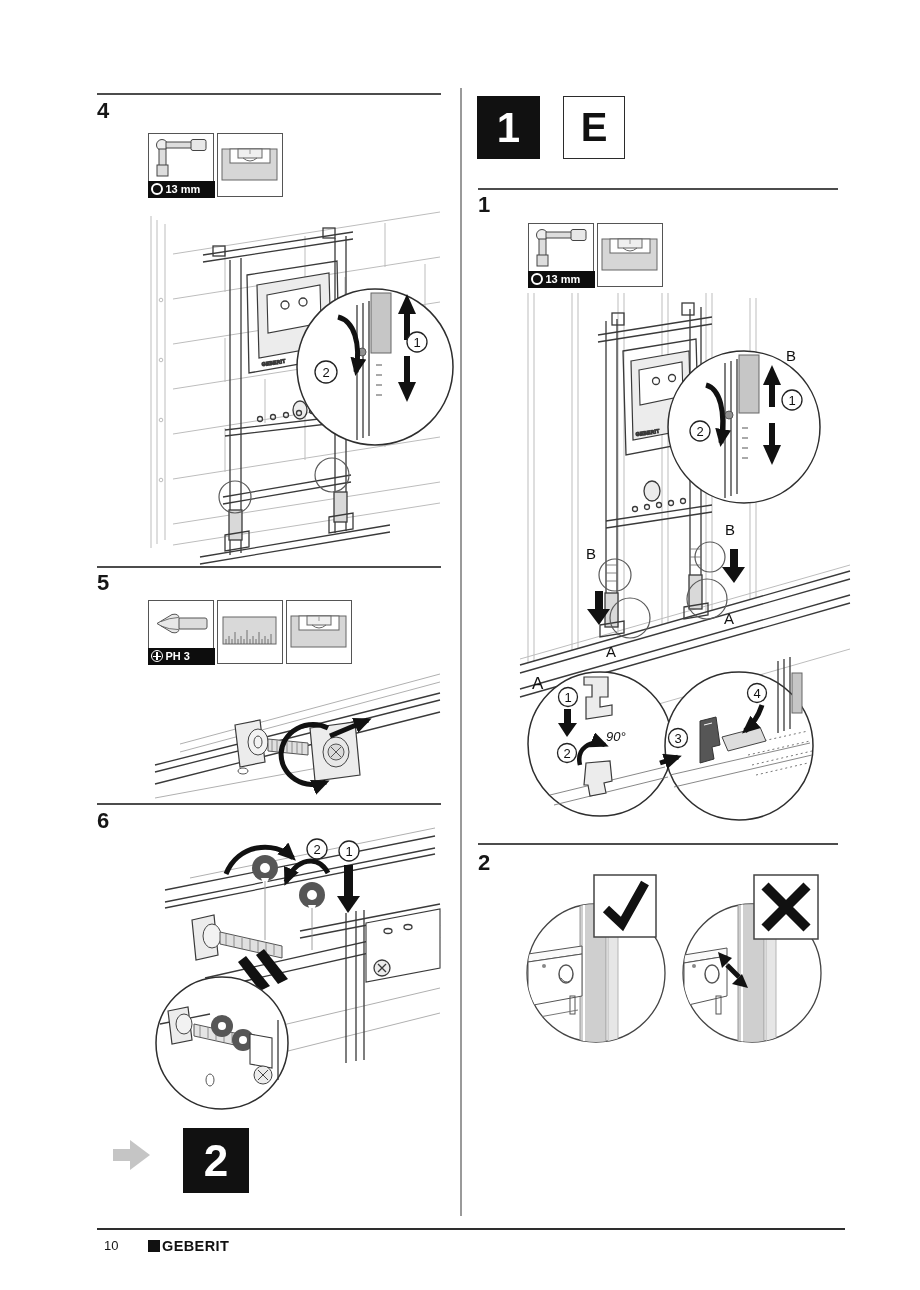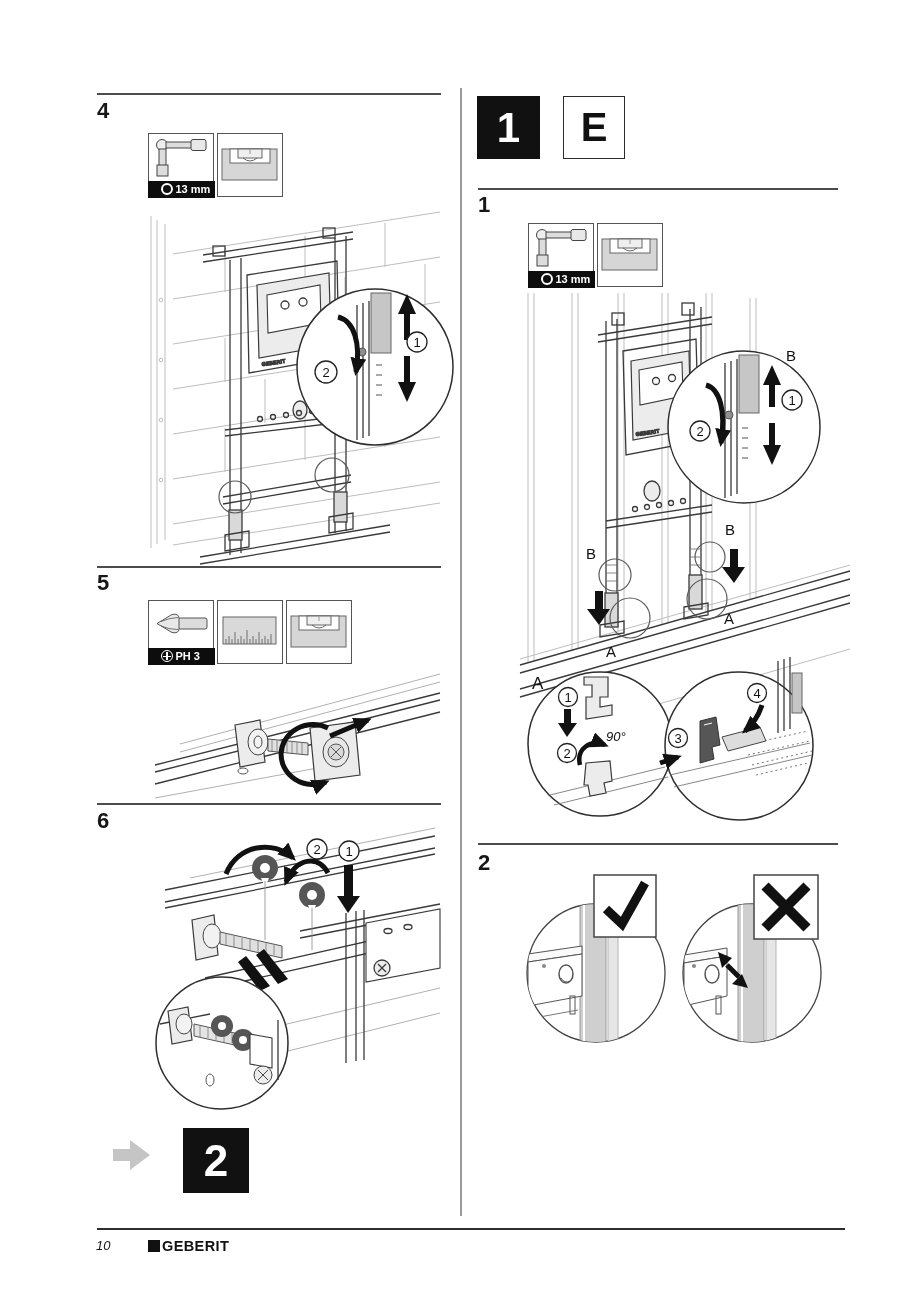--- a/index.html
+++ b/index.html
@@ -8,21 +8,21 @@
   .rule{position:absolute;height:1.5px;background:#4c4c4c;}
   .vdiv{position:absolute;width:1.5px;background:#9a9a9a;}
   .head{position:absolute;font-weight:bold;font-size:22px;line-height:22px;}
   .bigbox{position:absolute;background:#111;color:#fff;display:flex;align-items:center;justify-content:center;
           font-weight:bold;font-size:42px;}
   .ebox{position:absolute;background:#fff;color:#111;border:1.5px solid #2b2b2b;display:flex;align-items:center;
         justify-content:center;font-weight:bold;font-size:40px;box-sizing:border-box;}
   .toolbox{position:absolute;width:66px;height:64px;border:1.5px solid #555;background:#fff;box-sizing:border-box;}
   .badge{position:absolute;left:-1.5px;right:-1.5px;bottom:-1.5px;height:17px;background:#0d0d0d;color:#fff;
          font-weight:bold;font-size:11px;line-height:17px;display:flex;align-items:center;gap:3px;
-         padding-left:13px;box-sizing:border-box;white-space:nowrap;}
+         padding-left:3px;box-sizing:border-box;white-space:nowrap;}
   .ring{width:8px;height:8px;border:2.5px solid #fff;border-radius:50%;flex:0 0 auto;}
   .xring{width:10px;height:10px;border:1.2px solid #fff;border-radius:50%;position:relative;flex:0 0 auto;}
   .xring:before,.xring:after{content:"";position:absolute;background:#fff;}
   .xring:before{left:4.5px;top:1px;width:1.6px;height:8px;}
   .xring:after{top:4.5px;left:1px;height:1.6px;width:8px;}
   .navarrow{position:absolute;}
   .footer-page{position:absolute;font-size:13px;}
   .footer-logo{position:absolute;display:flex;align-items:center;gap:2px;font-weight:bold;
                font-size:14.5px;letter-spacing:0.4px;color:#111;}
   .logo-sq{width:12px;height:12px;background:#111;display:inline-block;}
@@ -514,19 +514,19 @@
         </g>
       </g>
     </g>
     <g>
       <rect x="234" y="7" width="64" height="64" fill="#fff" stroke="#444" stroke-width="1.5"></rect>
       <path d="M245,18 L287,60 M287,18 L245,60" fill="none" stroke="#111" stroke-width="10"></path>
     </g>
   </svg>
 
   <div class="rule" style="left:97px;top:1228px;width:748px;height:1.5px;background:#2e2e2e;"></div>
-  <div class="footer-page" style="left:96px;top:1238px;font-style:italic;">10</div>
+  <div class="footer-page" style="left:104px;top:1238px;">10</div>
   <div class="footer-logo" style="left:148px;top:1238px;">
     <span class="logo-sq"></span>
     <span>GEBERIT</span>
   </div>
 
 </div>
 
 </body></html>

